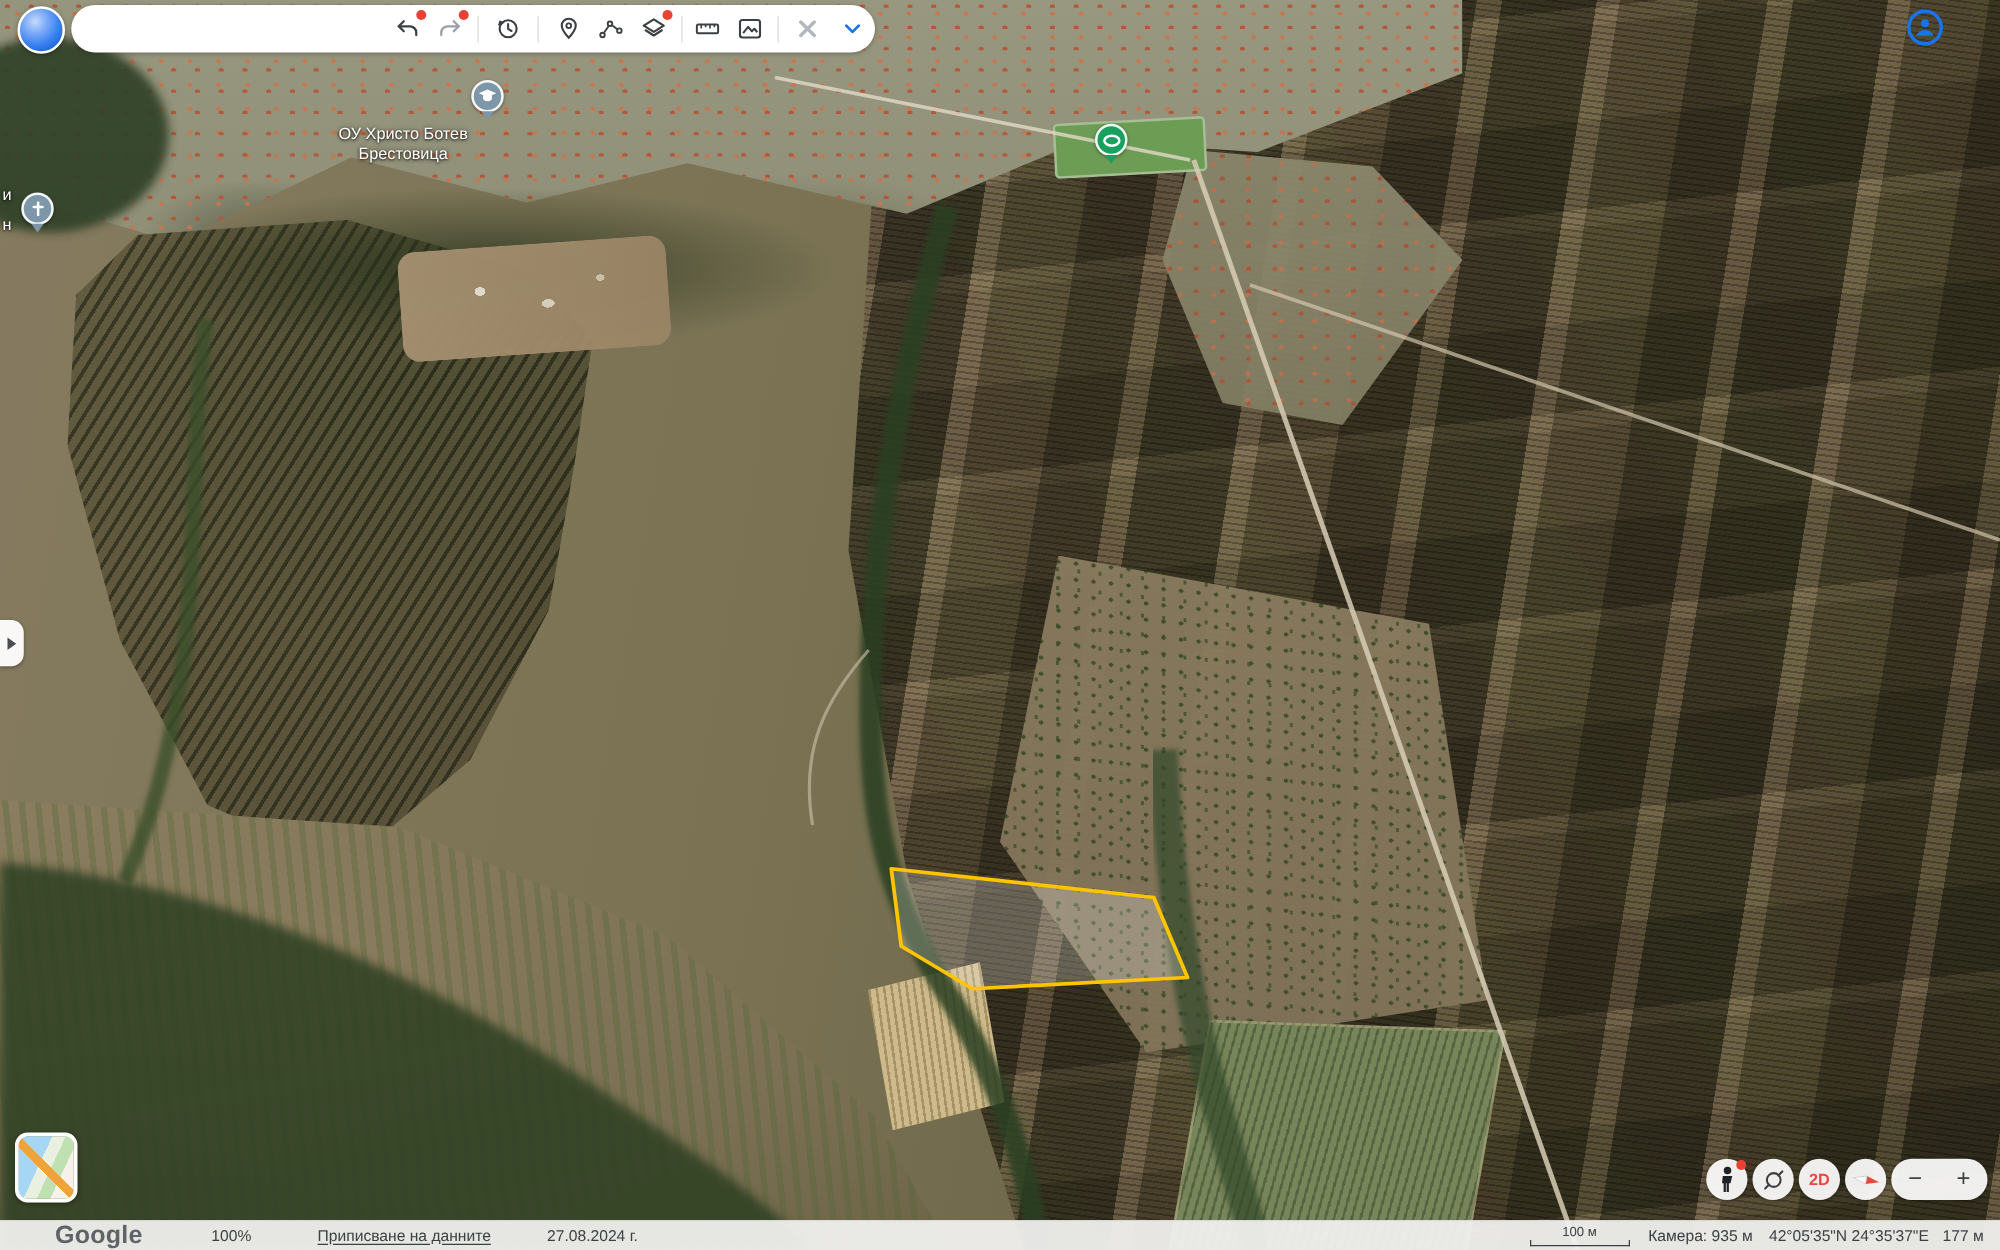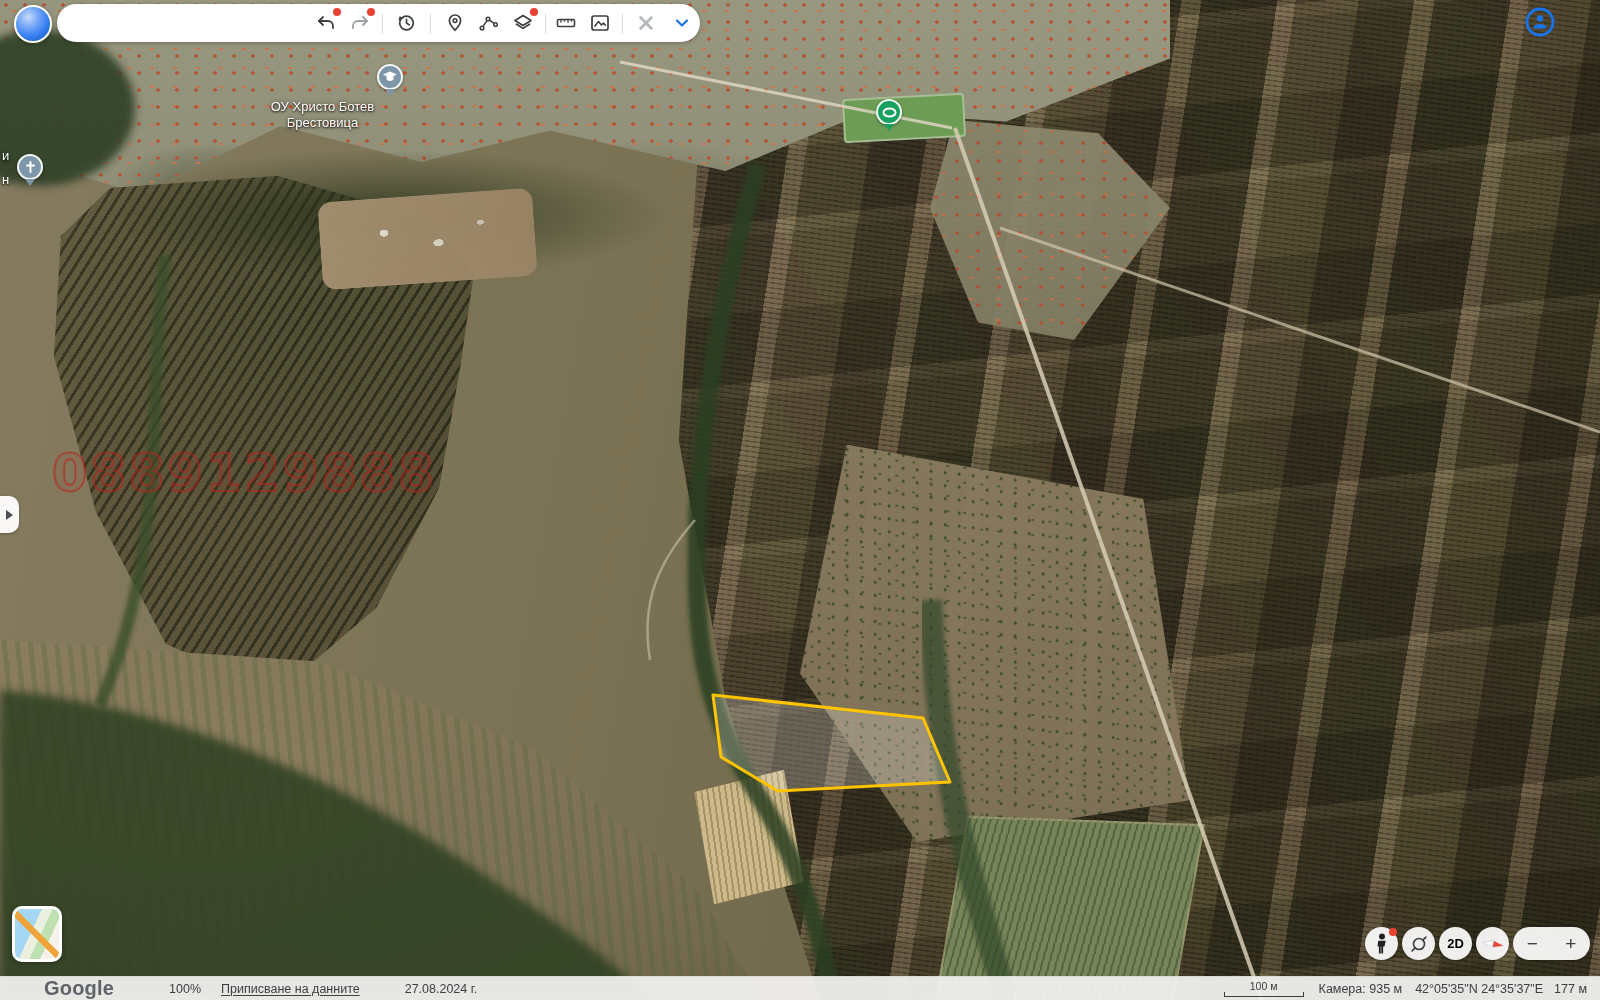--- a/index.html
+++ b/index.html
@@ -108,32 +108,32 @@
     border-left:7px solid #4a4d51;}
   #style-thumb{left:12px;top:906px;width:50px;height:56px;border:3px solid #fff;border-radius:10px;
     overflow:hidden;box-shadow:0 1px 4px rgba(0,0,0,.35);cursor:pointer;box-sizing:border-box;
     background:
       linear-gradient(45deg,transparent 44%,#f0a33a 44% 54%,transparent 54%),
       linear-gradient(115deg,#a5d7f5 0 40%,#e9f0df 40% 56%,#bfe0b0 56% 72%,#f6f2ea 72%);}
   
   .ctl{position:absolute;top:927px;width:33px;height:33px;border-radius:50%;background:rgba(255,255,255,.92);
     box-shadow:0 1px 3px rgba(0,0,0,.3);display:flex;align-items:center;justify-content:center;
     cursor:pointer;box-sizing:border-box;}
-  #ctl-2d{font-size:13px;font-weight:bold;color:#000000;}
+  #ctl-2d{font-size:13px;font-weight:bold;color:#ef4444;}
   #zoom-pill{position:absolute;left:1513px;top:927px;width:77px;height:33px;border-radius:17px;
     background:rgba(255,255,255,.92);box-shadow:0 1px 3px rgba(0,0,0,.3);
     display:flex;align-items:center;justify-content:space-around;font-size:19px;color:#3c4043;}
   #zoom-pill span{cursor:pointer;padding:0 6px;line-height:33px;}
   
   #statusbar{left:0;bottom:0;width:1600px;height:24px;background:rgba(241,241,239,.94);
     border-top:1px solid rgba(0,0,0,.06);display:flex;align-items:center;
     font-size:12.5px;color:#3c4043;box-sizing:border-box;padding:0 13px 0 44px;}
   #sb-google{font-size:20px;font-weight:600;color:#5f6368;letter-spacing:.2px;}
   #sb-zoom{margin-left:55px;}
-  #sb-attrib{margin-left:20px;text-decoration:underline;text-underline-offset:2px;cursor:pointer;color:#3c4043;}
+  #sb-attrib{margin-left:53px;text-decoration:underline;text-underline-offset:2px;cursor:pointer;color:#3c4043;}
   #sb-date{margin-left:45px;}
   #sb-right{margin-left:auto;display:flex;align-items:center;}
   #scalebar{width:80px;margin-right:15px;display:flex;flex-direction:column;align-items:center;}
   #scalebar .lbl{font-size:10.5px;line-height:11px;}
   #scalebar .bar{width:80px;height:5px;border-left:1.5px solid #3c4043;border-right:1.5px solid #3c4043;
     border-bottom:1.5px solid #3c4043;box-sizing:border-box;}
   #sb-camera{margin-right:13px;}
   #sb-coords{margin-right:11px;}
 </style>
 </head>
@@ -171,21 +171,20 @@
     <path d="M1000 228 L1600 432" stroke="rgba(210,198,172,.7)" stroke-width="3" fill="none"></path>
     <path d="M620 62 L952 128" stroke="rgba(225,218,200,.8)" stroke-width="3" fill="none"></path>
     <path d="M695 520 C660 560 640 600 650 660" stroke="rgba(205,195,170,.6)" stroke-width="2.5" fill="none"></path>
   </svg>
   <div id="t-vignette" class="t"></div>
 
   <svg id="parcel-svg" class="abs" width="290" height="135" viewBox="0 0 290 135">
     <polygon points="33,27 243,50 270,114 98,123 41,89" fill="rgba(255,255,255,0.22)" stroke-width="3" stroke-linejoin="round" stroke="#ffc400"></polygon>
   </svg>
 
-  <div id="watermark" class="abs">0889129888</div>
 
   <div class="abs poi-label" style="left:240px;top:60px;width:165px;margin-top:39px;">
     <div>ОУ Христо Ботев</div>
     <div>Брестовица</div>
   </div>
   <div class="abs" style="left:377px;top:64px;">
     <span class="pin" style="background:#7e97a8;">
       <svg width="14" height="13" viewBox="0 0 14 13">
         <polygon points="7,0.5 14,3.5 7,6.5 0,3.5" fill="#fff"></polygon>
         <path d="M3.5 5 v2.6 a3.5 2.3 0 0 0 7 0 V5" fill="#fff"></path>

